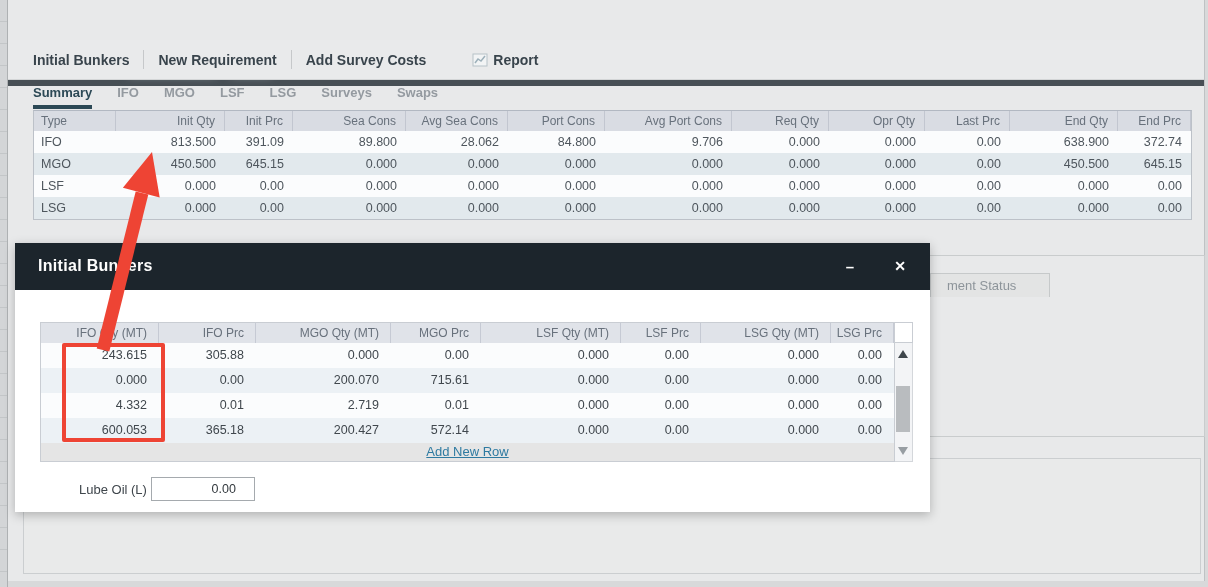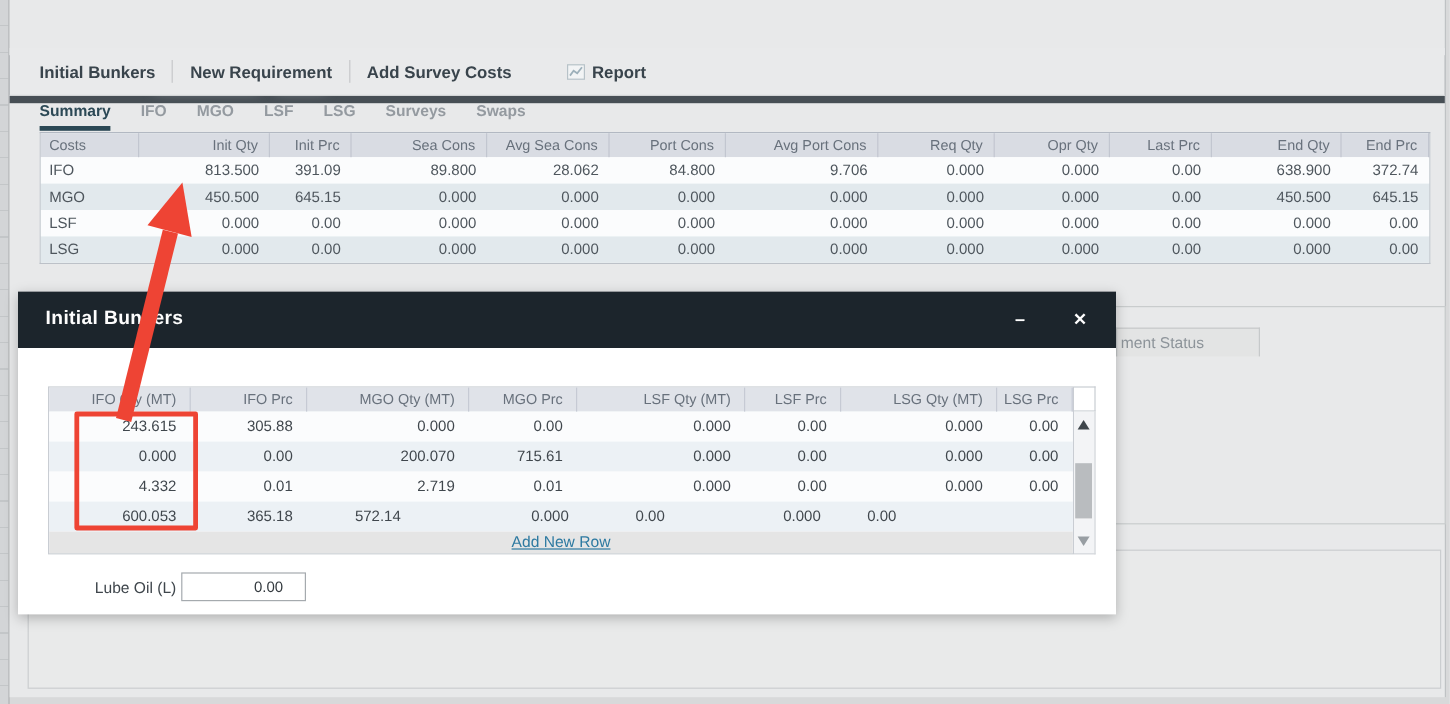--- a/index.html
+++ b/index.html
@@ -43,21 +43,21 @@
   .grid-row{display:flex;background:#fbfcfd;}
   .grid-row.alt{background:#e2e9ed;}
   .cell{font-size:12.5px;color:#4e565d;text-align:right;padding-right:9px;white-space:nowrap;overflow:hidden;}
   #summary-table .cell{height:22px;line-height:22px;}
   #summary-table .cell.left{text-align:left;padding-left:7px;}
 
   
   .status-box{position:absolute;left:700px;top:255px;width:497px;height:182px;border:1px solid #c9cccd;}
   .status-tab{position:absolute;left:922px;top:273px;width:120px;height:24px;background:#e3e4e4;
     border:1px solid #c6c9ca;border-bottom:none;font-size:13px;color:#8d949a;line-height:23px;
-    padding-left:3px;overflow:hidden;white-space:nowrap;}
+    padding-left:16px;overflow:hidden;white-space:nowrap;}
   .bottom-panel{position:absolute;left:15px;top:458px;width:1178px;height:116px;border:1px solid #cbced0;background:#e9eaea;}
 
   
   .dialog{position:absolute;left:15px;top:243px;width:915px;height:269px;background:#fff;
     box-shadow:0 3px 10px rgba(0,0,0,.25);z-index:10;}
   .dlg-titlebar{position:absolute;left:0;top:0;right:0;height:47px;background:#1c252c;}
   .dlg-title{position:absolute;left:23px;top:14px;font-size:16px;font-weight:bold;color:#fdfdfd;letter-spacing:.3px;}
   .dlgbtn{position:absolute;top:0;width:36px;height:47px;color:#fff;text-align:center;line-height:47px;
     font-weight:bold;font-size:15px;}
   .dlgbtn.min{right:62px;}
@@ -127,21 +127,21 @@
       <div class="tab">IFO</div>
       <div class="tab">MGO</div>
       <div class="tab">LSF</div>
       <div class="tab">LSG</div>
       <div class="tab">Surveys</div>
       <div class="tab">Swaps</div>
     </div>
 
   <div class="gridbox" id="summary-table">
       <div class="grid-head">
-        <div class="hcell left" style="width: 82px;">Costs</div>
+        <div class="hcell left" style="width: 82px;">Type</div>
         <div class="hcell" style="width: 109px;">Init Qty</div>
         <div class="hcell" style="width: 68px;">Init Prc</div>
         <div class="hcell" style="width: 113px;">Sea Cons</div>
         <div class="hcell" style="width: 102px;">Avg Sea Cons</div>
         <div class="hcell" style="width: 97px;">Port Cons</div>
         <div class="hcell" style="width: 127px;">Avg Port Cons</div>
         <div class="hcell" style="width: 97px;">Req Qty</div>
         <div class="hcell" style="width: 96px;">Opr Qty</div>
         <div class="hcell" style="width: 85px;">Last Prc</div>
         <div class="hcell" style="width: 108px;">End Qty</div>
@@ -256,20 +256,21 @@
             <div class="cell" style="width: 135px;">2.719</div>
             <div class="cell" style="width: 90px;">0.01</div>
             <div class="cell" style="width: 140px;">0.000</div>
             <div class="cell" style="width: 80px;">0.00</div>
             <div class="cell" style="width: 130px;">0.000</div>
             <div class="cell" style="width: 63px;">0.00</div>
           </div>
           <div class="grid-row alt">
             <div class="cell" style="width: 118px;">600.053</div>
             <div class="cell" style="width: 97px;">365.18</div>
+            <div class="cell" style="width: 135px;">200.427</div>
             <div class="cell" style="width: 90px;">572.14</div>
             <div class="cell" style="width: 140px;">0.000</div>
             <div class="cell" style="width: 80px;">0.00</div>
             <div class="cell" style="width: 130px;">0.000</div>
             <div class="cell" style="width: 63px;">0.00</div>
           </div>
           <div class="addrow">Add New Row</div>
         </div>
     </div>
     <div class="vscroll">

